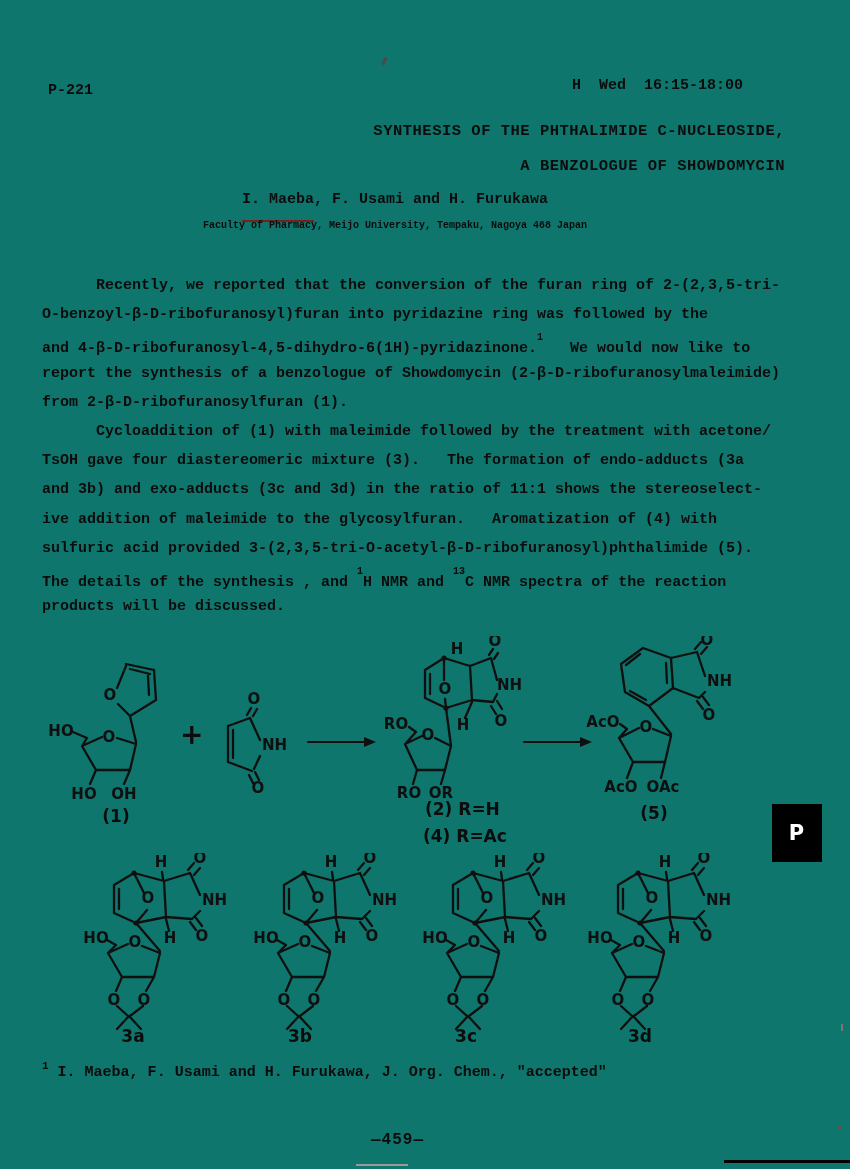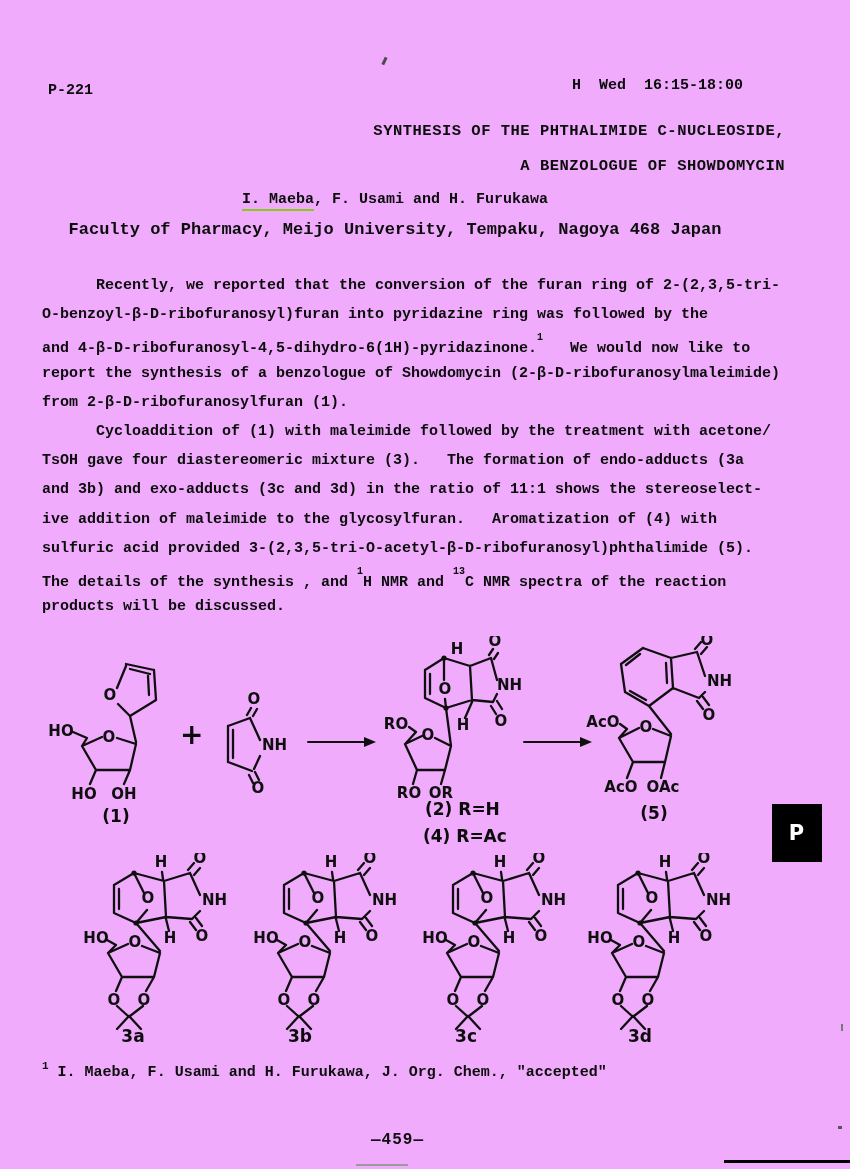--- a/index.html
+++ b/index.html
@@ -1,29 +1,29 @@
 <!DOCTYPE html>
 <html><head>
 <meta charset="utf-8">
 <style>
   html,body{margin:0;padding:0;background:#d8d8d8;}
   .page{
-    position:relative;width:850px;height:1169px;background:#f0abfc;
+    position:relative;width:850px;height:1169px;background:#0f766e;
     font-family:"Liberation Mono",monospace;color:#0c0c0c;overflow:hidden;
     margin:0 auto;
   }
   .tw{white-space:pre;font-weight:700;}
   .hdr-left{position:absolute;left:48px;top:82px;font-size:15px;}
   .hdr-right{position:absolute;left:572px;top:77px;font-size:15px;}
   .tline{position:absolute;left:5px;width:780px;text-align:right;font-size:15.5px;letter-spacing:.5px;}
   .t1{top:122px;}
   .t2{top:157px;}
   .authors{position:absolute;left:5px;top:191px;width:780px;text-align:center;font-size:15px;}
-  .uline{border-bottom:2px solid #84cc16;padding-bottom:1px;}
-  .affil{position:absolute;left:5px;top:220px;width:780px;text-align:center;font-size:17px;}
+  .uline{border-bottom:2px solid #7f1d1d;padding-bottom:12px;}
+  .affil{position:absolute;left:5px;top:220px;width:780px;text-align:center;font-size:10px;}
   .bodytext{position:absolute;left:42px;top:271px;width:795px;font-size:15px;line-height:29.2px;}
   .ln{white-space:pre;font-weight:700;height:29.2px;}
   sup.s{font-size:10px;position:relative;top:-6px;font-weight:700;}
   .plus{position:absolute;left:180px;top:718px;font-family:"DejaVu Sans",sans-serif;font-size:28px;font-weight:700;}
   .cap{position:absolute;font-family:"DejaVu Sans",sans-serif;font-weight:700;font-size:17px;color:#0c0c0c;white-space:nowrap;text-align:center;}
   .capc{width:60px;text-align:center;}
   .st{position:absolute;}
   .st path{stroke:#0f0f0f;stroke-width:2.3;fill:none;stroke-linecap:round;stroke-linejoin:round;}
   .st .arrowline{stroke-width:2;}
   .st polygon{fill:#0f0f0f;stroke:none;}

